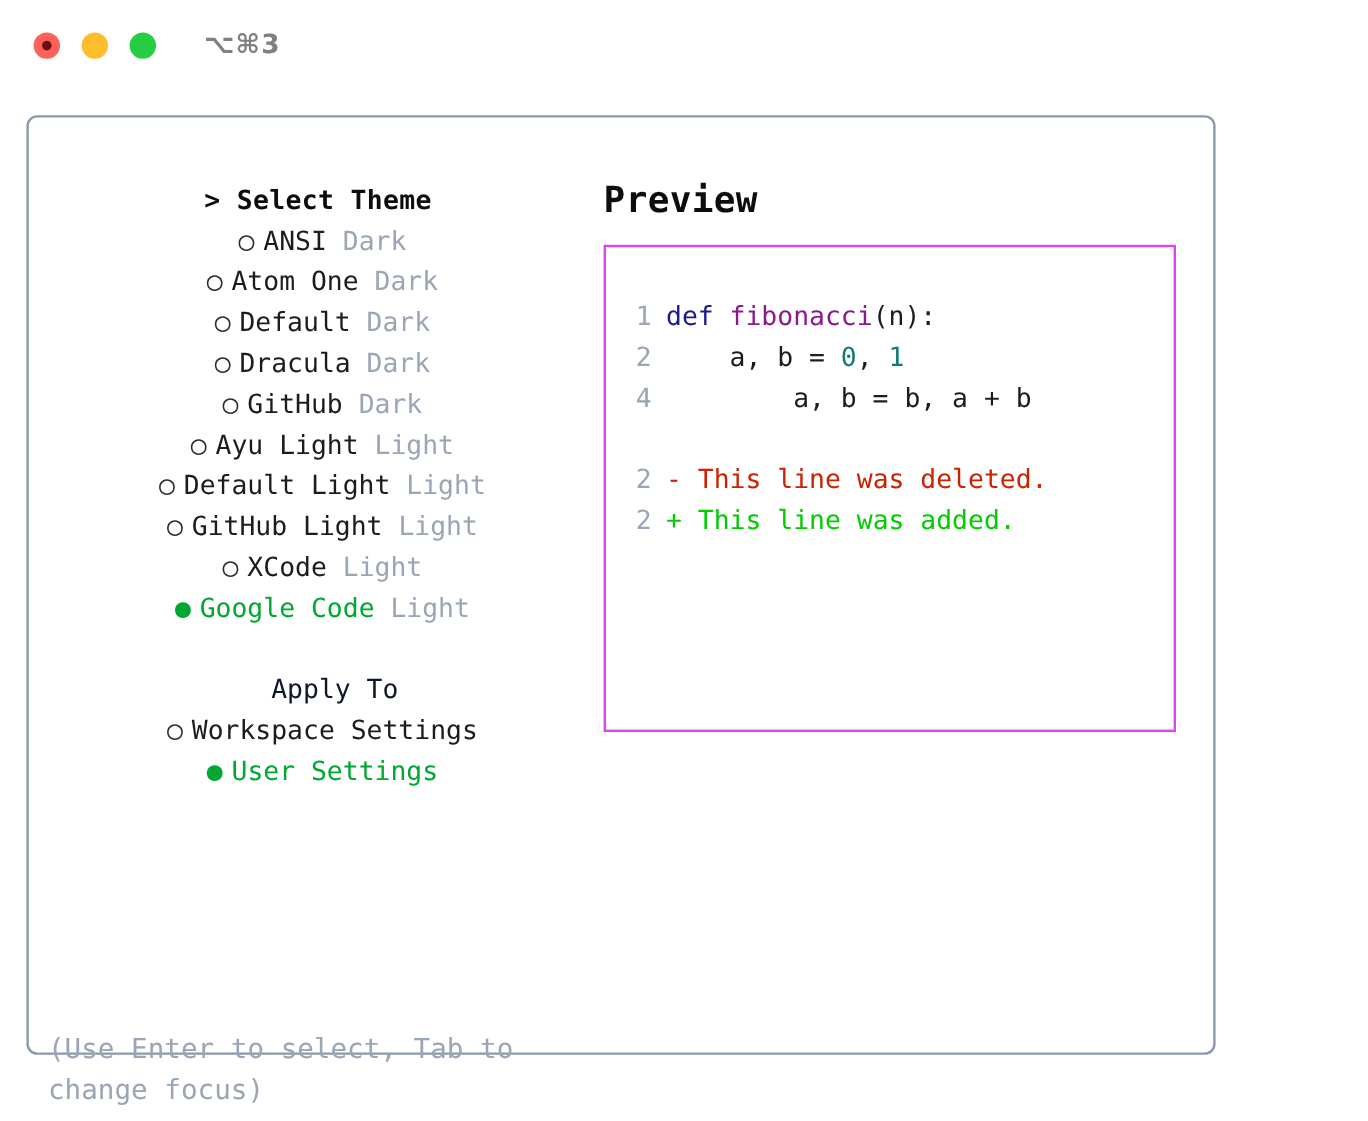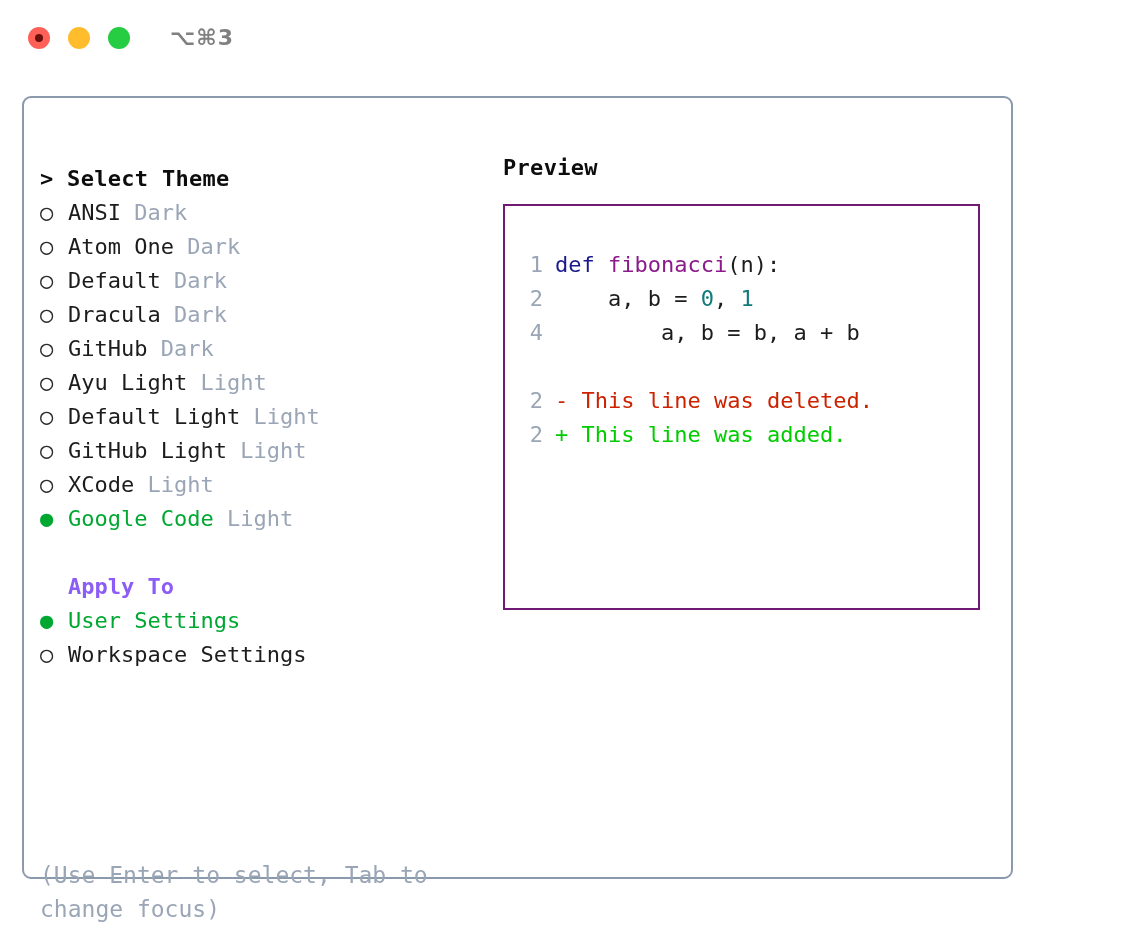--- a/index.html
+++ b/index.html
@@ -70,22 +70,23 @@
     border: 2px solid #8b99ac;
     border-radius: 9px;
     box-sizing: border-box;
     background: #ffffff;
   }
 
   
   #theme-column {
     position: absolute;
     left: 16px;
-    top: 64px;
+    top: 53px;
     width: 450px;
+    text-align: center;
   }
 
   .row {
     height: 34px;
     line-height: 34px;
     font-size: 22px;
     white-space: pre;
     color: #1c1c1c;
   }
   .bullet {
@@ -101,22 +102,22 @@
     letter-spacing: 0.3px;
   }
   .row.active .label { color: #00A832; }
   .variant {
     color: #9aa5b5;
   }
 
   .spacer-row { height: 34px; }
 
   #apply-to-header {
-    font-weight: 700;
-    color: #8b5cf6;
+    font-weight: 400;
+    color: #0f172a;
   }
 
   #hint-block {
     position: absolute;
     left: 16px;
     top: 760px;
     width: 420px;
     font-size: 23px;
     line-height: 34px;
     color: #9aa5b5;
@@ -124,34 +125,34 @@
   }
 
   
   #preview-column {
     position: absolute;
     left: 479px;
     top: 53px;
     width: 495px;
   }
   #preview-header {
-    font-size: 22px;
+    font-size: 30px;
     font-weight: 700;
     color: #0d0d0d;
     line-height: 34px;
     letter-spacing: 0.3px;
   }
 
   #preview-box {
     position: absolute;
     left: 479px;
     top: 106px;
     width: 477px;
     height: 406px;
-    border: 2px solid #701a75;
+    border: 2px solid #d946ef;
     box-sizing: border-box;
     background: #ffffff;
   }
 
   #code-area {
     position: absolute;
     left: 12px;
     top: 42px;
     width: 450px;
   }
@@ -206,22 +207,22 @@
           <div class="row"><span class="bullet">○</span><span class="label">Default Light</span><span> </span><span class="variant">Light</span></div>
           <div class="row"><span class="bullet">○</span><span class="label">GitHub Light</span><span> </span><span class="variant">Light</span></div>
           <div class="row"><span class="bullet">○</span><span class="label">XCode</span><span> </span><span class="variant">Light</span></div>
           <div class="row active"><span class="bullet selected">●</span><span class="label">Google Code</span><span> </span><span class="variant">Light</span></div>
         </div>
 
       <div class="spacer-row"></div>
 
       <div class="row" id="apply-to-header"><span class="bullet"> </span><span>Apply To</span></div>
       <div id="apply-to-list">
+          <div class="row"><span class="bullet">○</span><span class="label">Workspace Settings</span></div>
           <div class="row active"><span class="bullet selected">●</span><span class="label">User Settings</span></div>
-          <div class="row"><span class="bullet">○</span><span class="label">Workspace Settings</span></div>
         </div>
     </div>
 
     <div id="hint-block">(Use Enter to select, Tab to change focus)</div>
 
     <div id="preview-column">
       <div id="preview-header">Preview</div>
     </div>
 
     <div id="preview-box">

